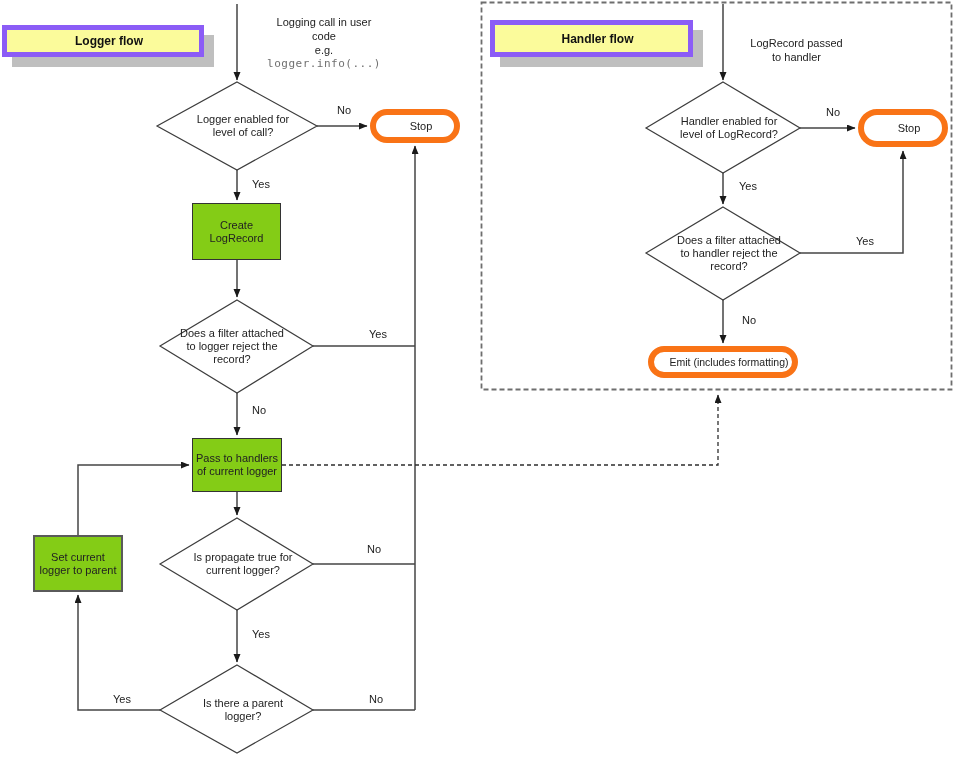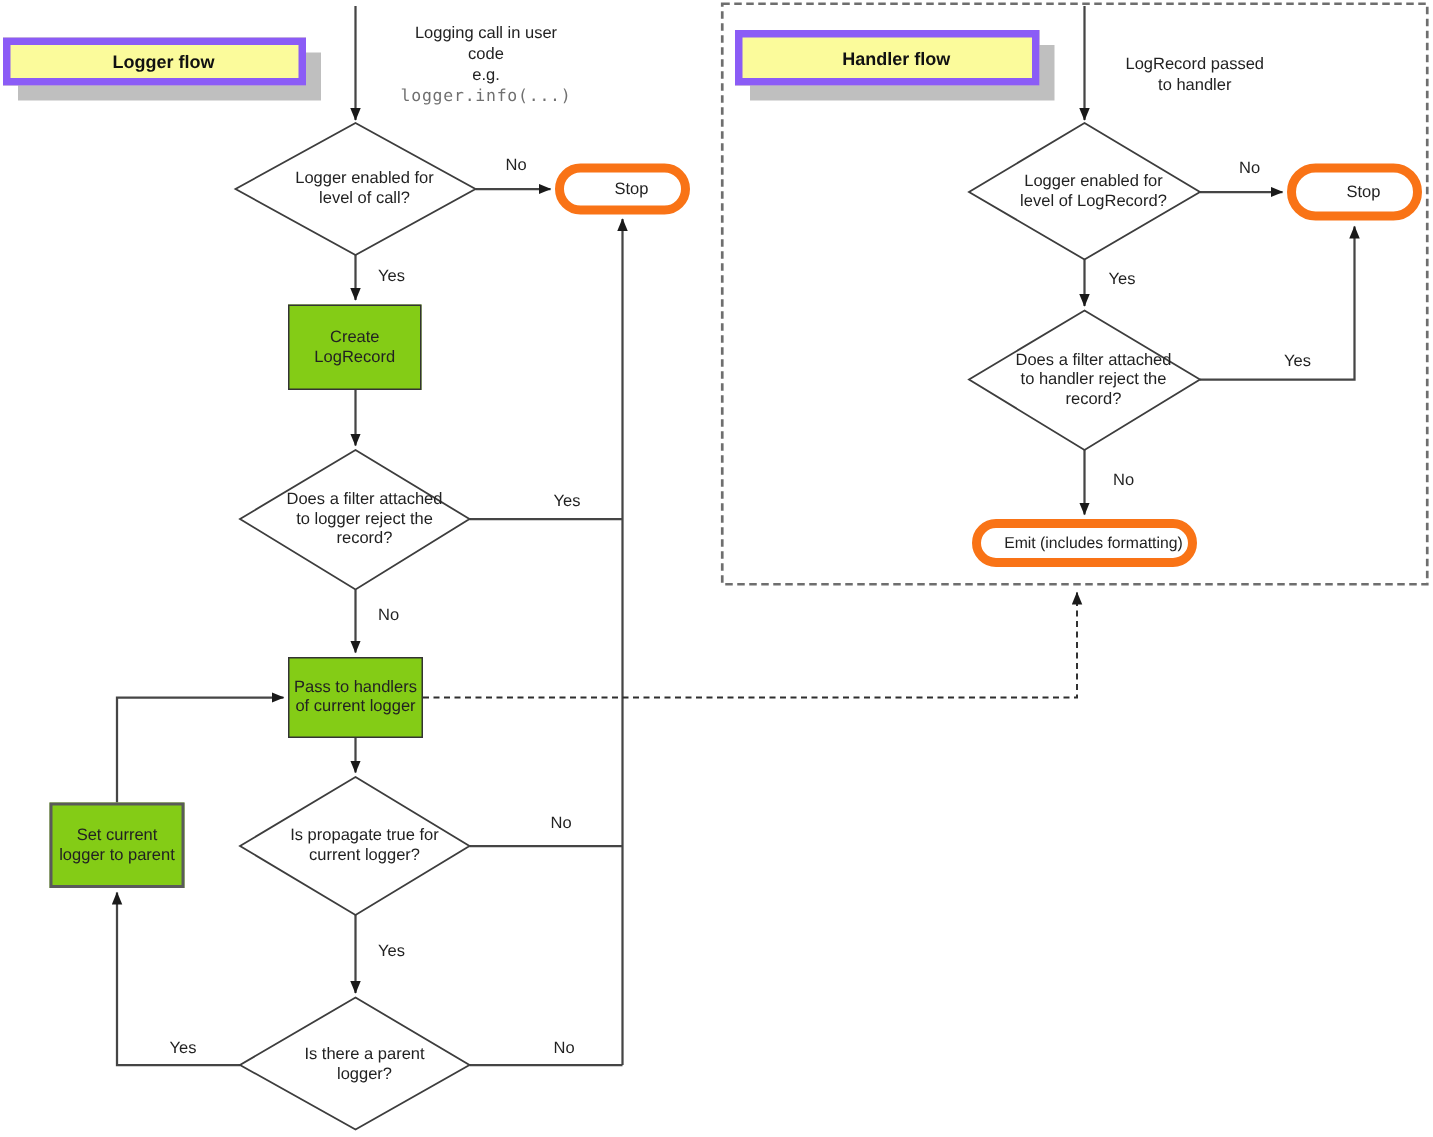--- a/index.html
+++ b/index.html
@@ -99,24 +99,24 @@
 
   <div class="abs rect-node thin" style="left:192px;top:203px;width:89px;height:57px;padding:0 10px;">Create LogRecord</div>
   <div class="abs rect-node thin" style="left:192px;top:438px;width:90px;height:54px;padding:0 0;">Pass to handlers of current logger</div>
   <div class="abs rect-node" style="left:33px;top:535px;width:90px;height:57px;padding:16px 1px;">Set current logger to parent</div>
 
   <div class="abs stadium" style="left:370px;top:109px;width:90px;height:34px;border-radius:17px;">Stop</div>
   <div class="abs stadium" style="left:858px;top:109px;width:90px;height:38px;border-radius:19px;">Stop</div>
   <div class="abs stadium" style="left:648px;top:346px;width:150px;height:32px;border-radius:16px;font-size:10.5px;">Emit (includes formatting)</div>
 
   <div class="abs diamond-label" style="left:175px;top:108px;width:124px;height:36px;">Logger enabled for level of call?</div>
-  <div class="abs diamond-label" style="left:177px;top:324px;width:120px;height:44px;">Does a filter attached to logger reject the record?</div>
+  <div class="abs diamond-label" style="left:166px;top:324px;width:120px;height:44px;">Does a filter attached to logger reject the record?</div>
   <div class="abs diamond-label" style="left:175px;top:546px;width:124px;height:36px;">Is propagate true for current logger?</div>
   <div class="abs diamond-label" style="left:185px;top:692px;width:104px;height:36px;">Is there a parent logger?</div>
-  <div class="abs diamond-label" style="left:661px;top:110px;width:124px;height:36px;">Logger enabled for level of LogRecord?</div>
+  <div class="abs diamond-label" style="left:661px;top:110px;width:124px;height:36px;">Handler enabled for level of LogRecord?</div>
   <div class="abs diamond-label" style="left:663px;top:231px;width:120px;height:44px;">Does a filter attached to handler reject the record?</div>
 
   <div class="abs edge-label" style="left:325px;top:104px;">No</div>
   <div class="abs edge-label" style="left:240px;top:178px;">Yes</div>
   <div class="abs edge-label" style="left:357px;top:328px;">Yes</div>
   <div class="abs edge-label" style="left:240px;top:404px;">No</div>
   <div class="abs edge-label" style="left:355px;top:543px;">No</div>
   <div class="abs edge-label" style="left:240px;top:628px;">Yes</div>
   <div class="abs edge-label" style="left:101px;top:693px;">Yes</div>
   <div class="abs edge-label" style="left:357px;top:693px;">No</div>

